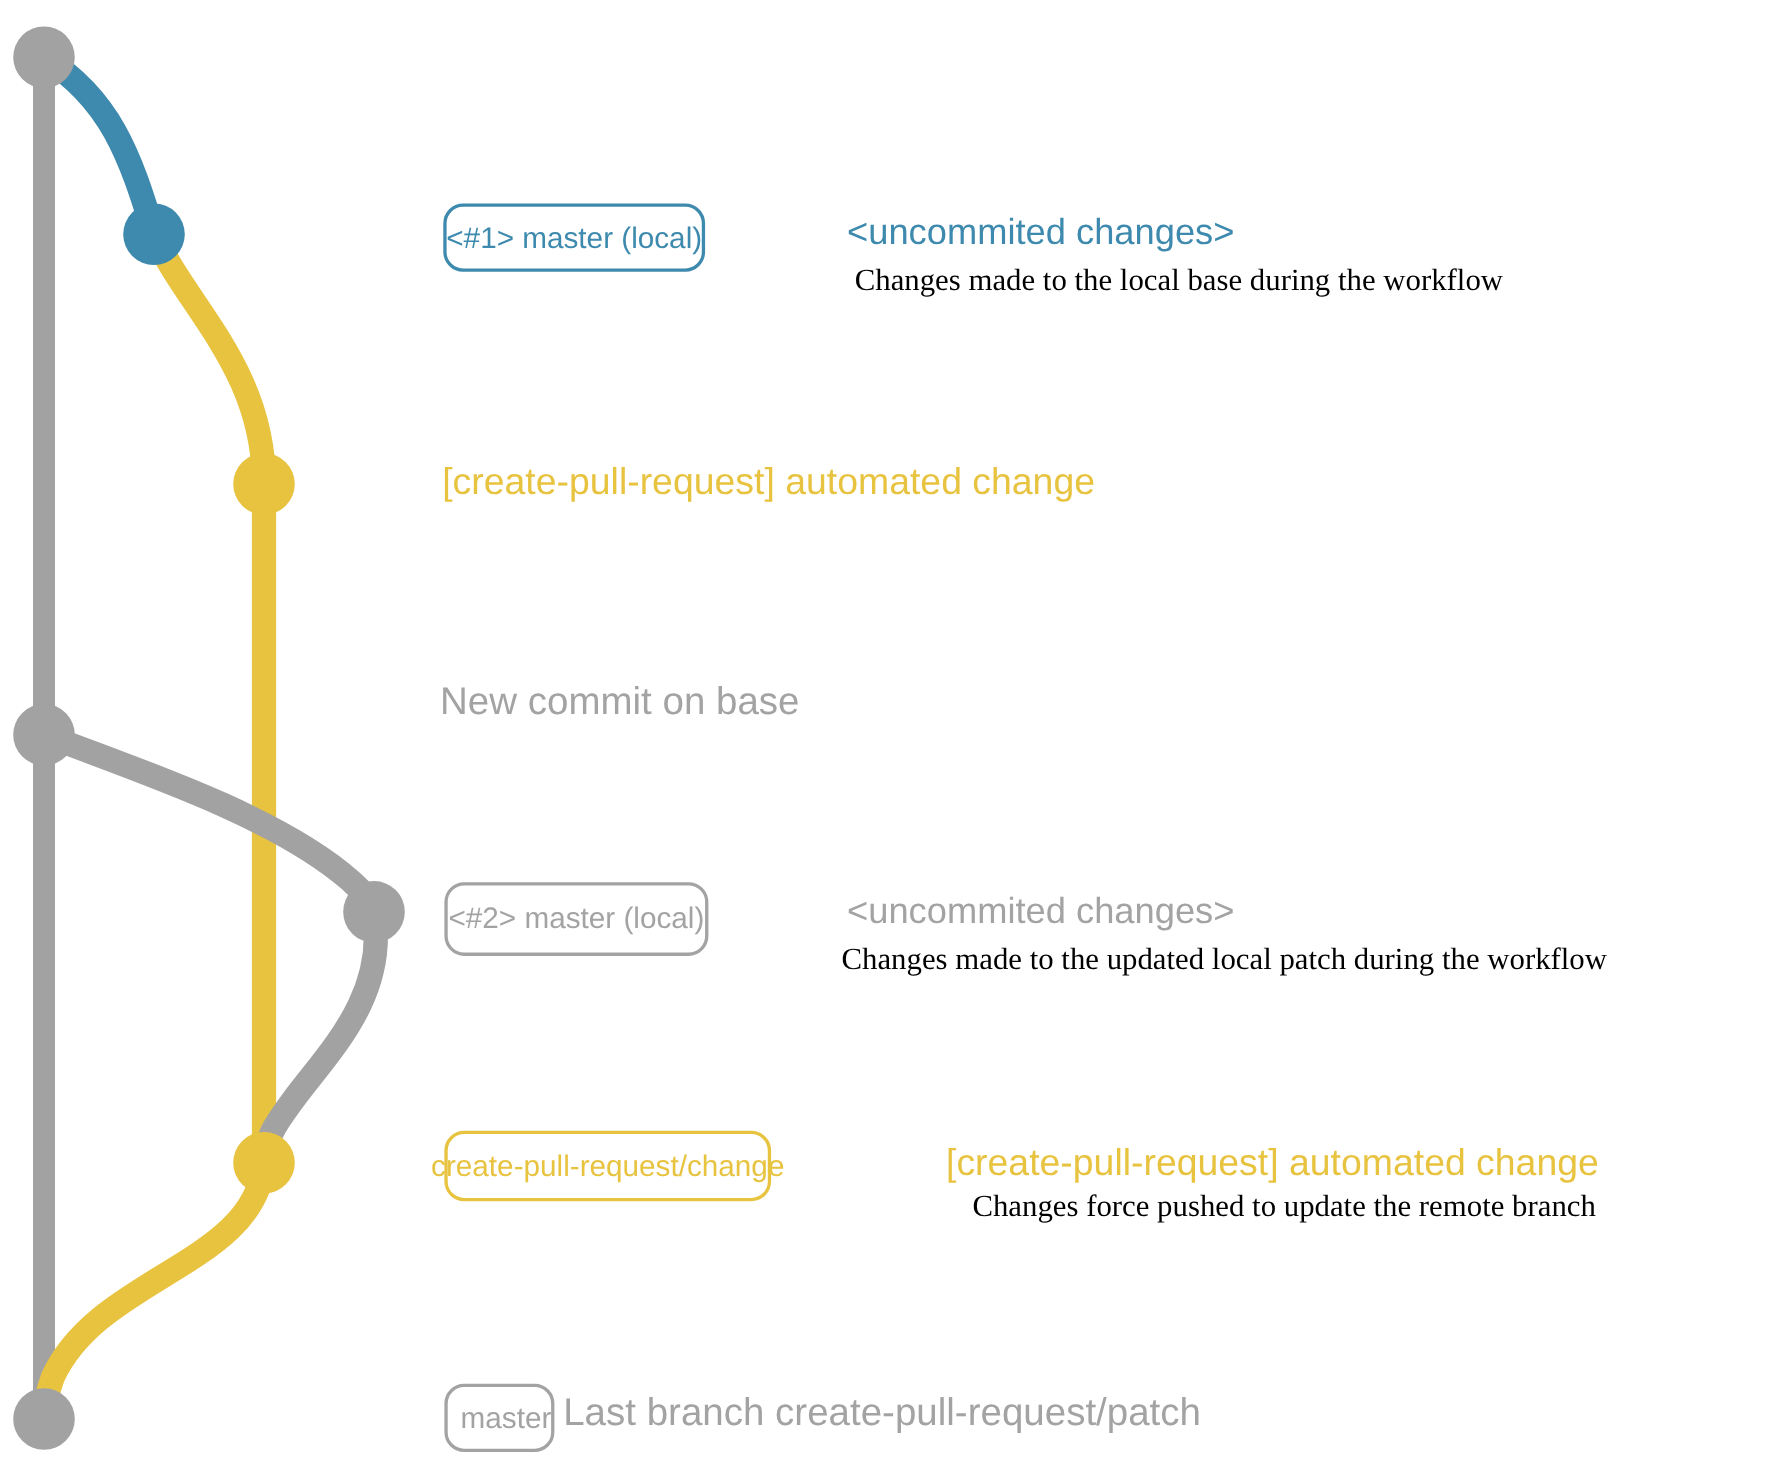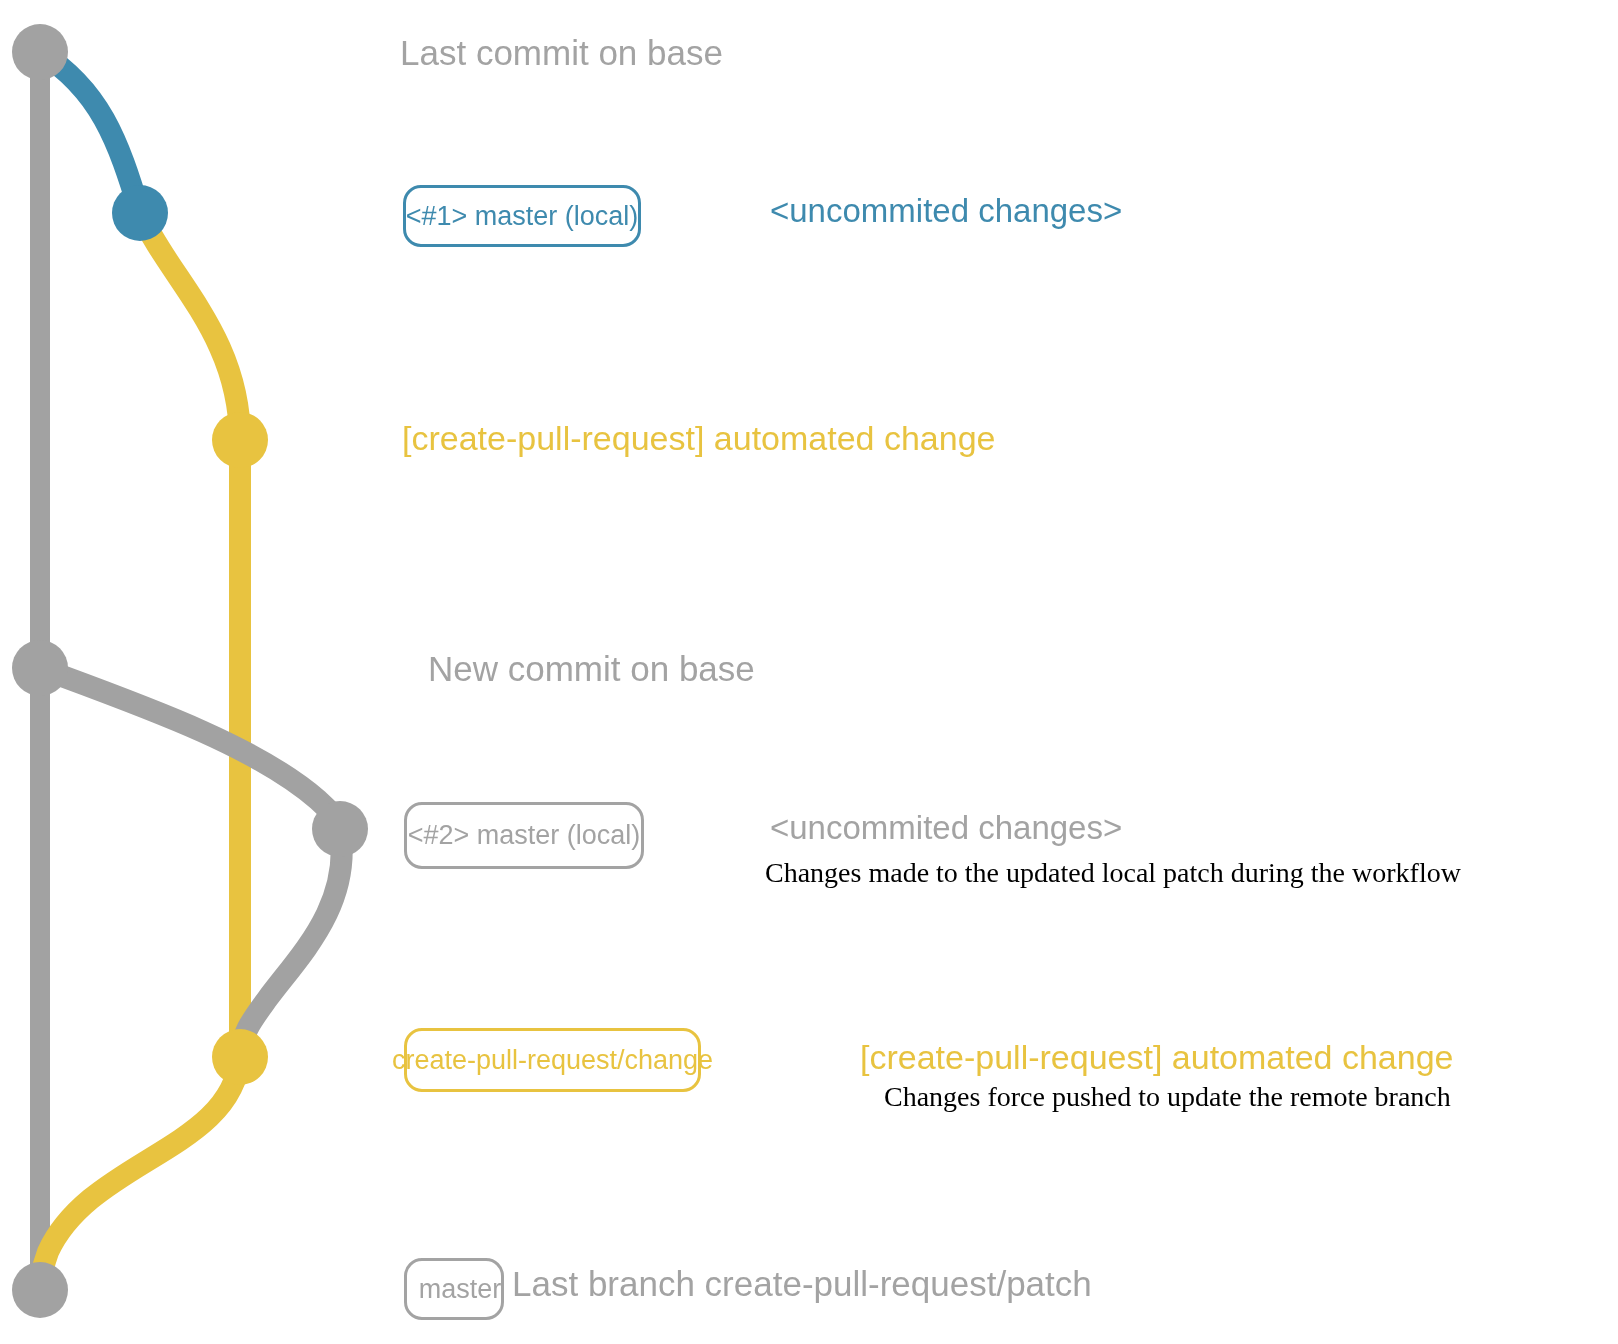--- a/index.html
+++ b/index.html
@@ -51,30 +51,30 @@
 
     <circle cx="40" cy="52" r="28" fill="#a2a2a2"></circle>
     <circle cx="140" cy="213" r="28" fill="#3e8aae"></circle>
     <circle cx="240" cy="440" r="28" fill="#e8c340"></circle>
     <circle cx="40" cy="668" r="28" fill="#a2a2a2"></circle>
     <circle cx="340" cy="829" r="28" fill="#a2a2a2"></circle>
     <circle cx="240" cy="1057" r="28" fill="#e8c340"></circle>
     <circle cx="40" cy="1290" r="28" fill="#a2a2a2"></circle>
   </svg>
 
-  <div class="abs sans big-label" style="left:400px;top:35px;">Last commit on base</div>
 
   <div class="abs pill pill-blue sans" style="left:403px;top:185px;width:238px;height:62px;">
     <span>&lt;#1&gt; master (local)</span>
   </div>
   <div class="abs sans note c-blue" style="left:770px;top:194px;">&lt;uncommited changes&gt;</div>
+  <div class="abs serif" style="left:777px;top:242px;">Changes made to the local base during the workflow</div>
 
   <div class="abs sans heading c-yellow" style="left:402px;top:421px;">[create-pull-request] automated change</div>
 
-  <div class="abs sans big-label" style="left:400px;top:651px;margin-left:28px;">New commit on base</div>
+  <div class="abs sans big-label" style="left:400px;top:620px;">New commit on base</div>
 
   <div class="abs pill pill-gray sans" style="left:404px;top:802px;width:240px;height:67px;align-items:center;">
     <span>&lt;#2&gt; master (local)</span>
   </div>
   <div class="abs sans note c-gray" style="left:770px;top:811px;">&lt;uncommited changes&gt;</div>
   <div class="abs serif" style="left:765px;top:859px;">Changes made to the updated local patch during the workflow</div>
 
   <div class="abs pill pill-yellow sans" style="left:404px;top:1028px;width:297px;height:64px;">
     <span>create-pull-request/change</span>
   </div>

